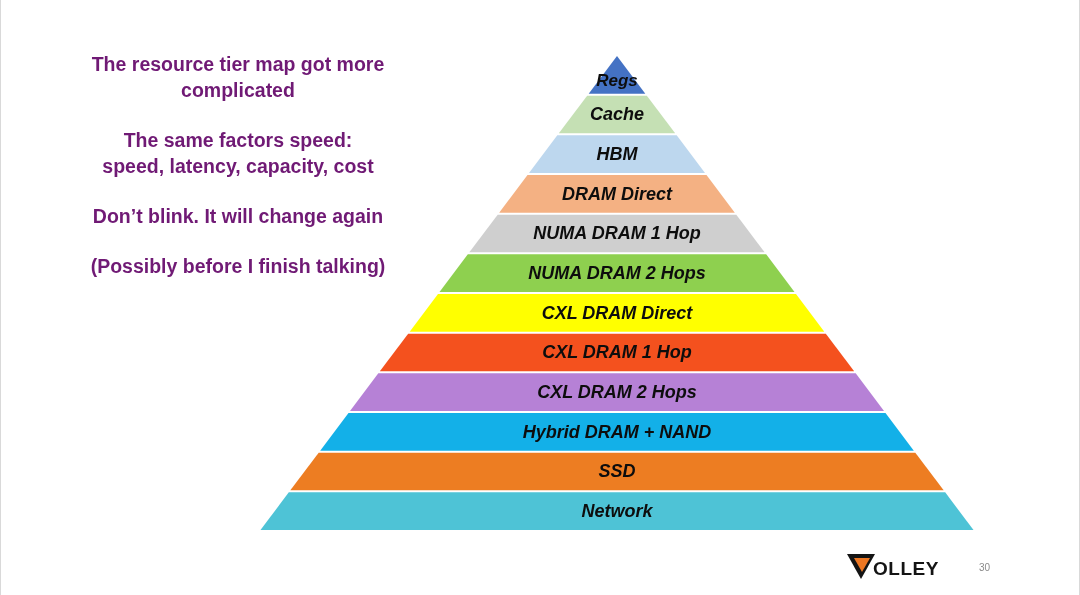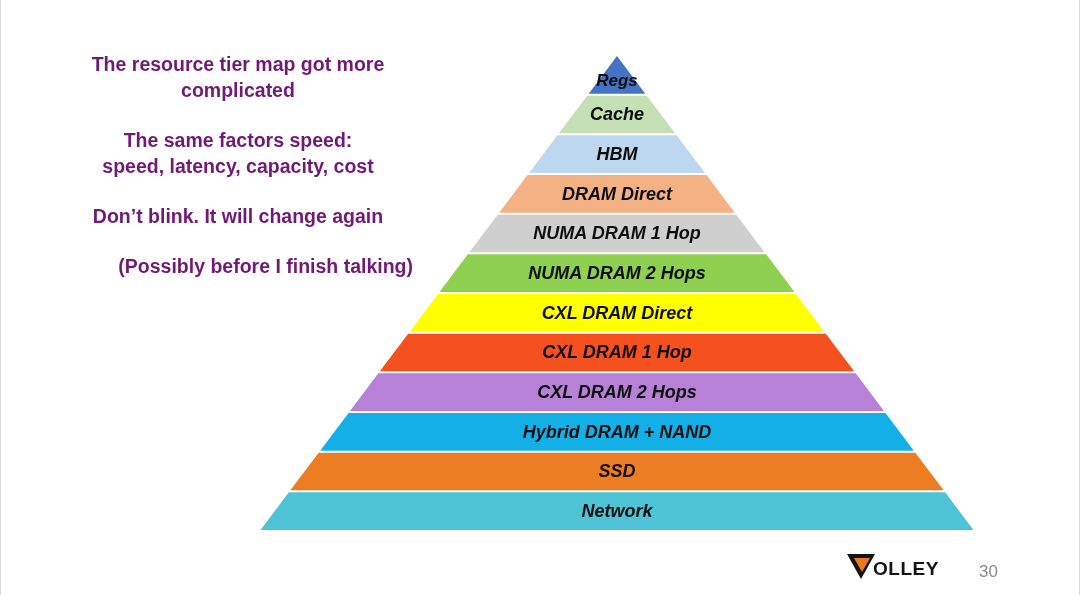--- a/index.html
+++ b/index.html
@@ -36,21 +36,20 @@
     color: #701a75;
     font-weight: bold;
     font-size: 19.5px;
     line-height: 1.33;
   }
   #left-text .para {
     margin-bottom: 24px;
   }
   #left-text .para:last-child {
     margin-bottom: 0;
-    text-align: right;
   }
   #left-text .line {
     display: block;
     white-space: nowrap;
   }
 
   
   #pyramid {
     position: absolute;
     left: 248px;
@@ -89,21 +88,21 @@
     width: 110px;
     height: 32px;
     text-align: right;
   }
 
   
   #page-number {
     position: absolute;
     left: 978px;
     top: 562px;
-    font-size: 17px;
+    font-size: 10px;
     color: #8a8a8a;
     font-family: "Liberation Sans", sans-serif;
     text-align: right;
   }
 
   
   #watermark {
     position: absolute;
     left: 786px;
     top: 534px;

